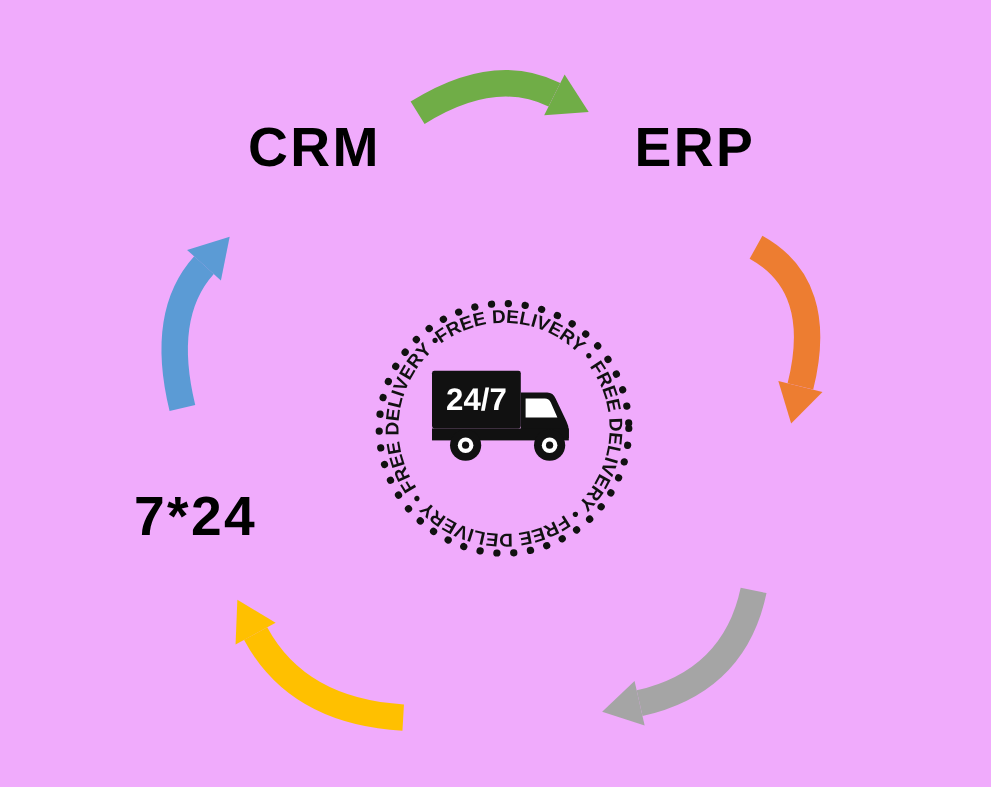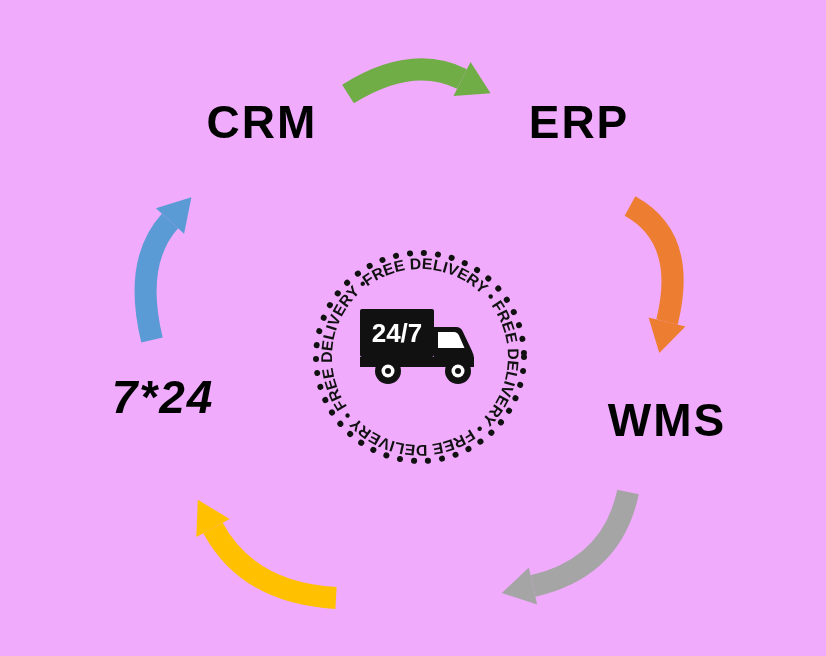--- a/index.html
+++ b/index.html
@@ -78,24 +78,23 @@
     <g color="#5B9BD5">
       <path d="M 152 340 Q 133 262 170 221" fill="none" stroke="currentColor" stroke-width="22"></path>
       <polygon points="184.1,233.7 155.9,208.3 191.4,197.2" fill="currentColor"></polygon>
     </g>
   </svg>
 
   <div class="node-label" style="left:262px; top:122px;">CRM</div>
 
   <div class="node-label" style="left:579px; top:122px;">ERP</div>
 
-  <div class="node-label" style="left:667px; top:420px;">WMS</div>
 
 
-  <div class="node-label" style="left:163px; top:397px;font-style:italic;">7*24</div>
+  <div class="node-label" style="left:163px; top:430px;">7*24</div>
 
   <svg class="badge-svg" viewBox="-115 -115 230 230">
     <g color="#111111">
 
       <circle cx="0" cy="0" r="104" fill="none" stroke="currentColor" stroke-width="6" stroke-dasharray="0.1 14" stroke-linecap="round"></circle>
 
       <defs>
         <path id="ringPath" d="M -52.8 -70.4 A 88 88 0 1 1 52.8 70.4 A 88 88 0 1 1 -52.8 -70.4"></path>
       </defs>
       <text class="ring-text" fill="currentColor" textLength="553" lengthAdjust="spacingAndGlyphs">

